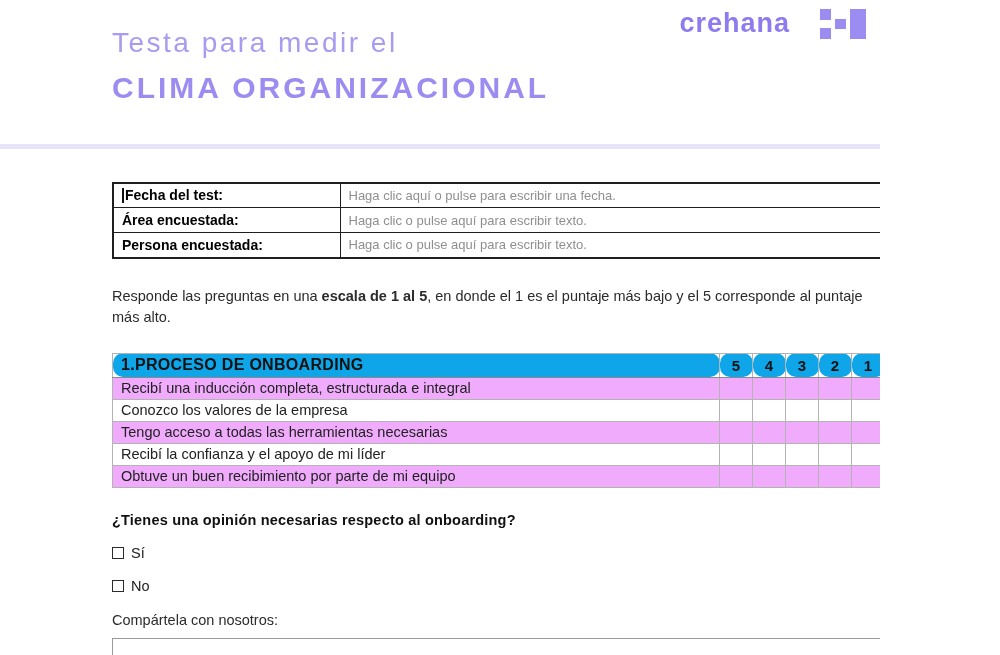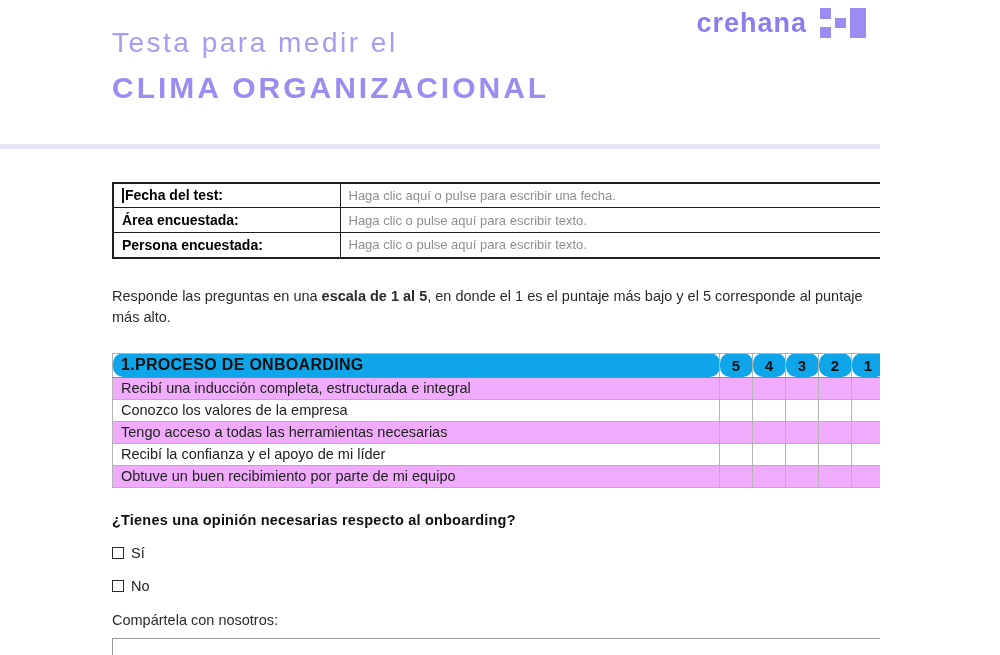--- a/index.html
+++ b/index.html
@@ -29,22 +29,22 @@
     font-weight: 700;
     letter-spacing: 3px;
     color: #9c8cf2;
     line-height: 1.2;
   }
   .logo {
     position: absolute;
     top: 8px;
     right: 14px;
     display: flex;
-    align-items: flex-start;
-    gap: 13px;
+    align-items: center;
+    gap: 30px;
   }
   .logo-text {
     font-size: 27px;
     font-weight: 800;
     letter-spacing: 1px;
     color: #8c7cef;
   }
   .logo-icon { position: relative; width: 46px; height: 30px; }
   .logo-icon .blk { position: absolute; background: #9a8cf0; }
   .blk-a { left: 0;  top: 0;  width: 11px; height: 11px; }

